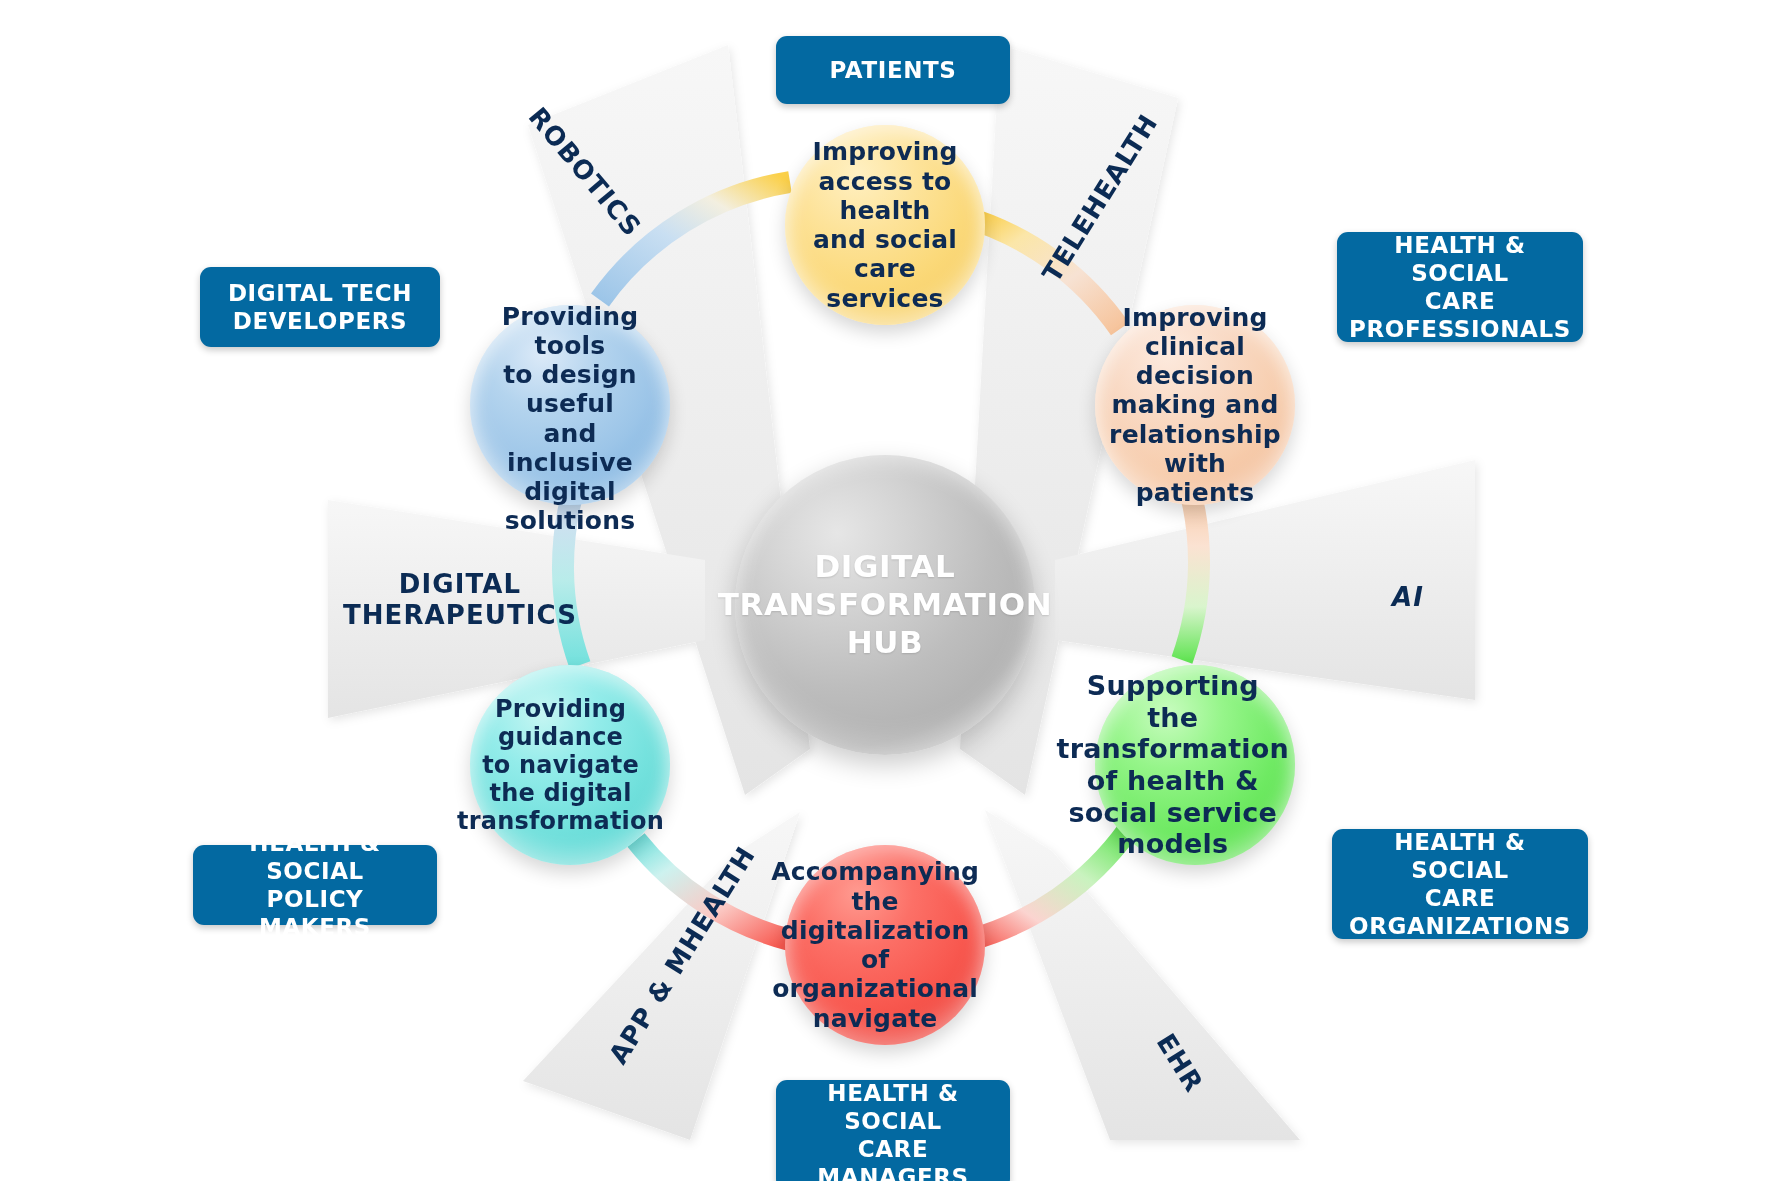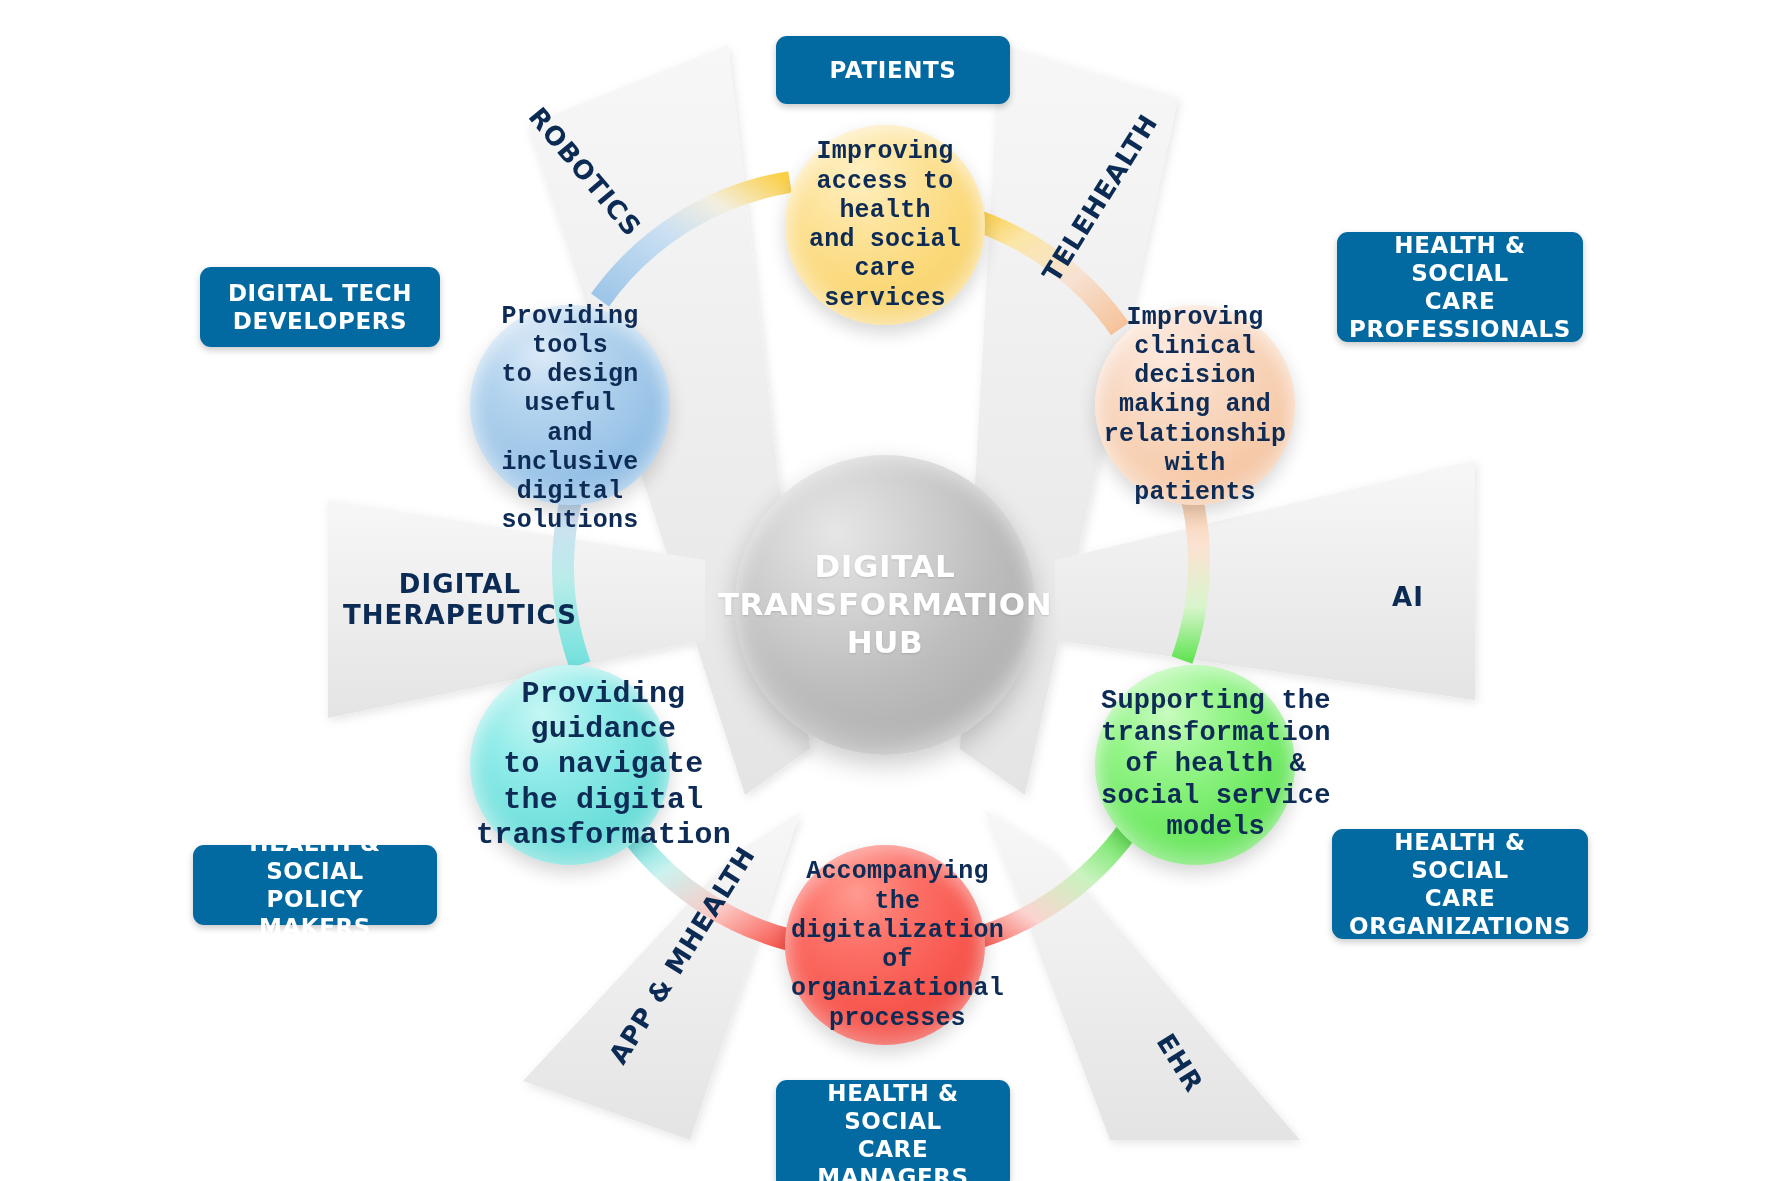--- a/index.html
+++ b/index.html
@@ -28,24 +28,23 @@
     height: 1181px;
     overflow: visible;
   }
 
   
   .node {
     position: absolute;
     border-radius: 50%;
     display: flex;
     align-items: center;
-    justify-content: flex-start;
+    justify-content: flex-end;
     text-align: center;
     box-sizing: border-box;
-    font-family: Liberation Mono, monospace;
   }
   .node .node-text {
     color: #0d2b54;
     font-weight: 700;
     line-height: 1.17;
     letter-spacing: .2px;
     padding: 0 6px;
     white-space: pre-line;
   }
 
@@ -216,27 +215,27 @@
 social service
 models</div>
   </div>
 
   <div class="node" style="left:785px; top:845px; width:200px; height:200px;
               background:radial-gradient(circle at 36% 24%, #ff9a90 0%, #fc7067 28%, #f8584f 58%, #ee443c 84%, #fb8780 100%);
               box-shadow:0 8px 18px rgba(0,0,0,.16), inset 0 -12px 22px rgba(255,255,255,.32), inset 0 10px 18px rgba(255,255,255,.42);">
     <div class="node-text" style="font-size:25px;">Accompanying
 the digitalization
 of organizational
-processes</div>
+navigate</div>
   </div>
 
   <div class="node" style="left:470px; top:665px; width:200px; height:200px;
               background:radial-gradient(circle at 36% 24%, #c6f6f3 0%, #93ecea 28%, #73e1dd 58%, #57d6d2 84%, #a5efec 100%);
               box-shadow:0 8px 18px rgba(0,0,0,.16), inset 0 -12px 22px rgba(255,255,255,.42), inset 0 10px 18px rgba(255,255,255,.52);">
-    <div class="node-text" style="font-size:30px;">Providing
+    <div class="node-text" style="font-size:24px;">Providing
 guidance
 to navigate
 the digital
 transformation</div>
   </div>
 
   <div class="node" style="left:470px; top:305px; width:200px; height:200px;
               background:radial-gradient(circle at 36% 24%, #dceaf8 0%, #b4d4ee 28%, #9cc5e8 58%, #7fb3e0 84%, #c3daf1 100%);
               box-shadow:0 8px 18px rgba(0,0,0,.16), inset 0 -12px 22px rgba(255,255,255,.45), inset 0 10px 18px rgba(255,255,255,.55);">
     <div class="node-text" style="font-size:25px;margin-top:27px;">Providing tools
@@ -262,21 +261,21 @@
   <div class="chip" style="left:193px; top:845px; width:244px; height:80px;">HEALTH &amp; SOCIAL
 POLICY MAKERS</div>
 
   <div class="chip" style="left:200px; top:267px; width:240px; height:80px;">DIGITAL TECH
 DEVELOPERS</div>
 
   <div class="wedge-label" style="left:585px; top:172px; width:160px; transform:translate(-50%,-50%) rotate(50deg);">ROBOTICS</div>
 
   <div class="wedge-label" style="left:1100px; top:198px; width:210px; transform:translate(-50%,-50%) rotate(-58deg);">TELEHEALTH</div>
 
-  <div class="wedge-label" style="left:1408px; top:597px; width:80px; transform:translate(-50%,-50%);">AI</div>
+  <div class="wedge-label" style="left:1408px; top:597px; width:80px; transform:translate(-50%,-50%);font-style:italic;">AI</div>
 
   <div class="wedge-label" style="left:1180px; top:1063px; width:80px; transform:translate(-50%,-50%) rotate(58deg);">EHR</div>
 
   <div class="wedge-label" style="left:682px; top:955px; width:270px; transform:translate(-50%,-50%) rotate(-58deg);">APP &amp; MHEALTH</div>
 
   <div class="wedge-label" style="left:460px; top:600px; width:280px; line-height:1.2; transform:translate(-50%,-50%);">DIGITAL
 THERAPEUTICS</div>
 
 </div>
 

